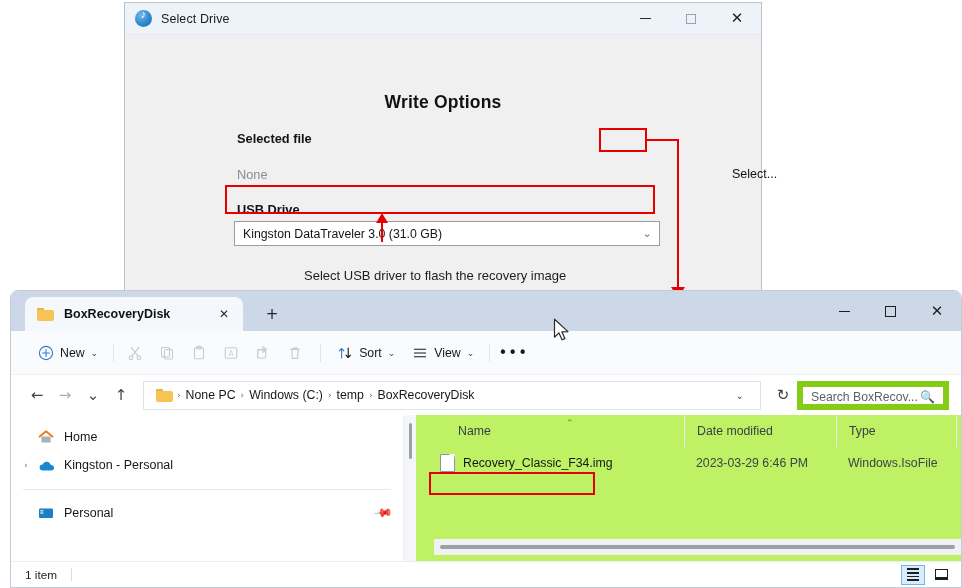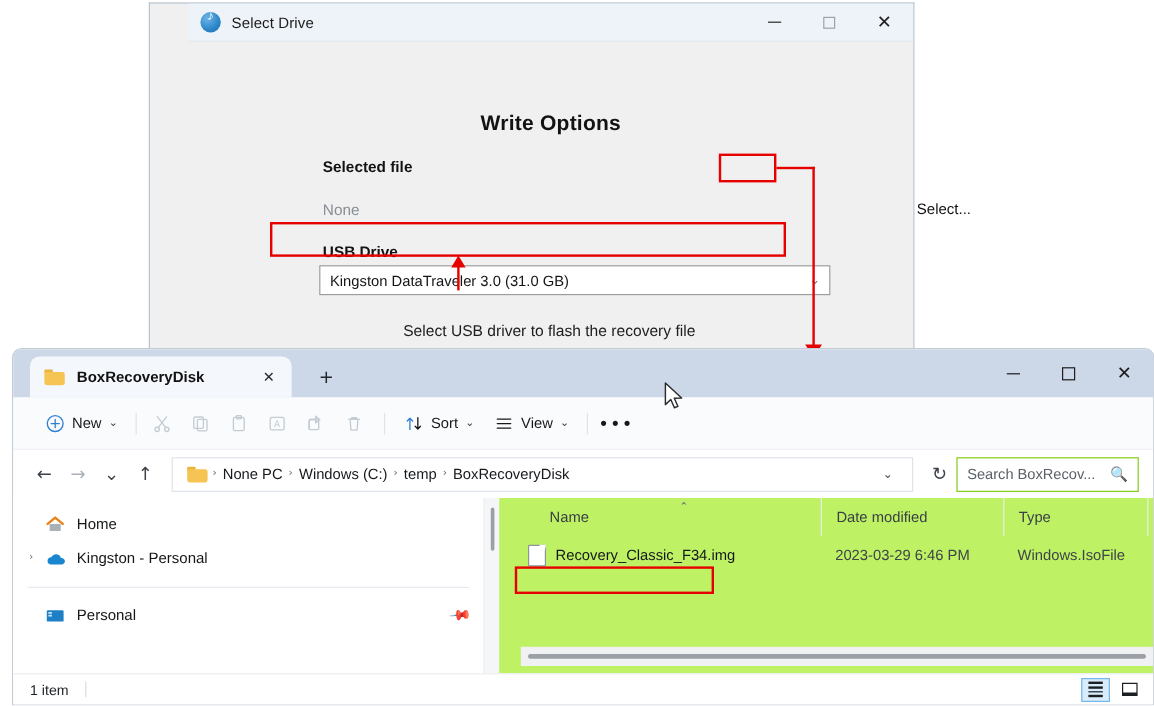--- a/index.html
+++ b/index.html
@@ -12,21 +12,20 @@
   }
   #root { position: relative; width: 962px; height: 588px; background: #ffffff; }
 
   
   .dlg {
     position: absolute; left: 124px; top: 2px;
     width: 638px; height: 290px;
     background: #f0f0f0;
     border: 1px solid #b9c4cf;
     border-bottom: none;
-    padding-left: 32px;
   }
   .dlg-titlebar {
     height: 32px; background: #eef3f9;
     display: flex; align-items: center;
     border-bottom: 1px solid #e3e9f0;
   }
   .dlg-appicon {
     width: 17px; height: 17px; margin-left: 10px; margin-right: 9px;
     border-radius: 50%;
     background: radial-gradient(circle at 35% 30%, #6fb6e8 0%, #2a85c9 60%, #1f6fae 100%);
@@ -178,22 +177,22 @@
   }
   .addr-folder::after {
     content: ""; position: absolute; left: 0; top: 3px; width: 17px; height: 11px;
     background: #f6c453; border-radius: 1px 2px 2px 2px;
   }
   .crumb { font-size: 12.3px; color: #16191c; padding: 0 5px; white-space: nowrap; }
   .crumb-sep { font-size: 9px; color: #5c6268; font-family: "DejaVu Sans", sans-serif; }
   .addr-right { margin-left: auto; display: flex; align-items: center; }
   .addr-v { font-size: 10px; color: #4a5056; padding: 0 10px; font-family: "DejaVu Sans", sans-serif; }
   .search-box {
-    width: 152px; height: 29px; border: 1px solid #84cc16; background: #ffffff;
-    display: flex; align-items: center; padding: 0 8px;
+    width: 152px; height: 29px; border: 6px solid #84cc16; background: #ffffff;
+    display: flex; align-items: flex-end; padding: 0 8px;
   }
   .search-ph { font-size: 12.2px; color: #5b6168; flex: 1 1 auto; white-space: nowrap; overflow: hidden; }
   .search-icon { font-size: 12px; color: #30363c; font-family: "DejaVu Sans", sans-serif; }
 
   .exp-main { display: flex; height: 148px; background: #ffffff; position: relative; }
   .exp-sidebar { width: 392px; position: relative; background: #ffffff; padding-top: 8px; }
   .side-item {
     height: 28px; display: flex; align-items: center; padding-left: 6px; font-size: 12.5px; color: #151719;
   }
   .side-chev {
@@ -296,21 +295,21 @@
 
       <div class="btn-select">Select...</div>
 
       <div class="wo-section lbl-usb-drive">USB Drive</div>
 
       <div class="combo">
         <span class="combo-text">Kingston DataTraveler 3.0 (31.0 GB)</span>
         <span class="combo-caret">⌄</span>
       </div>
 
-      <div class="hint-text">Select USB driver to flash the recovery file</div>
+      <div class="hint-text">Select USB driver to flash the recovery image</div>
       <div class="hidden-usb-label">USB Drive</div>
     </div>
   </div>
 
   <div class="ann-box ann-select"></div>
   <div class="ann-box ann-combo"></div>
 
   <div class="ann-line" style="left:647px; top:139px; width:32px; height:2px;"></div>
 
   <div class="ann-line" style="left:677px; top:139px; width:2px; height:149px;"></div>

